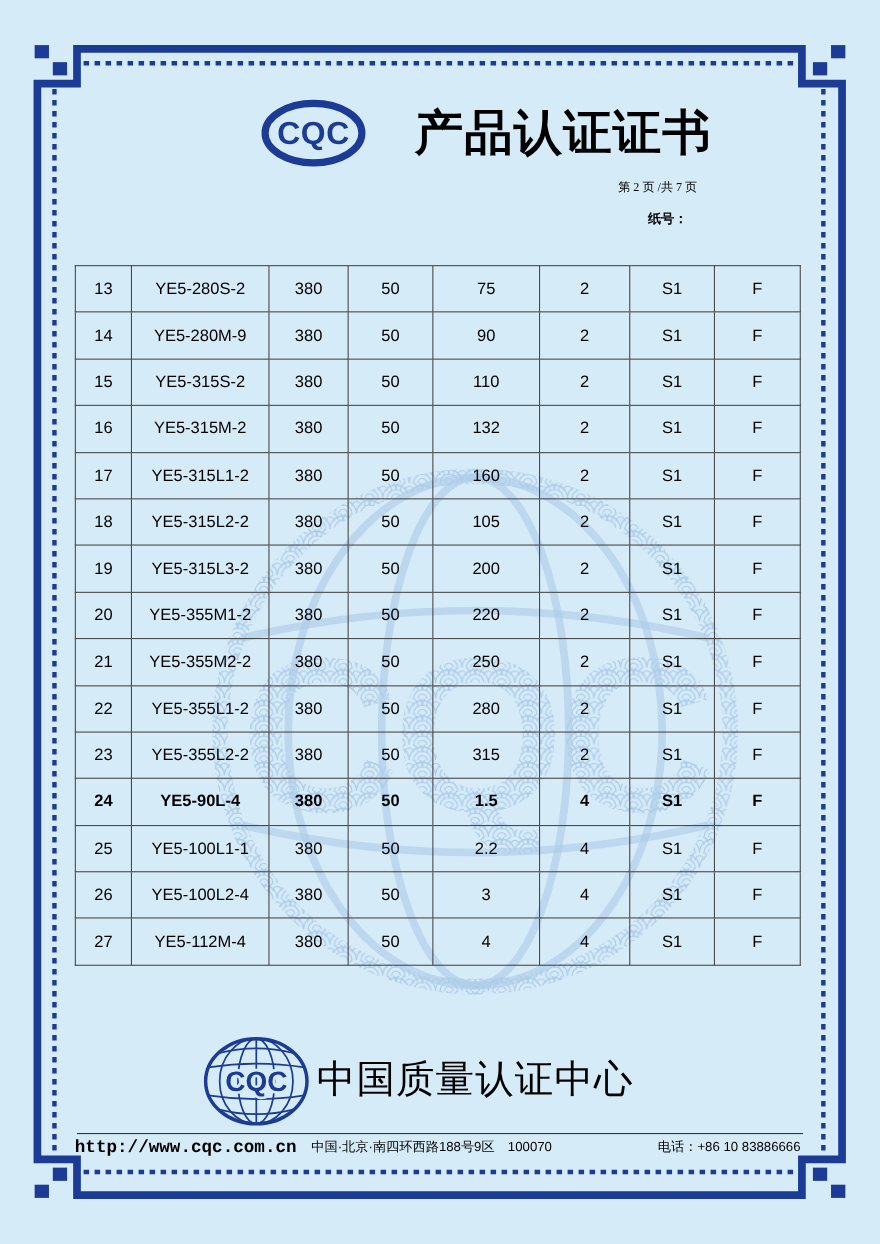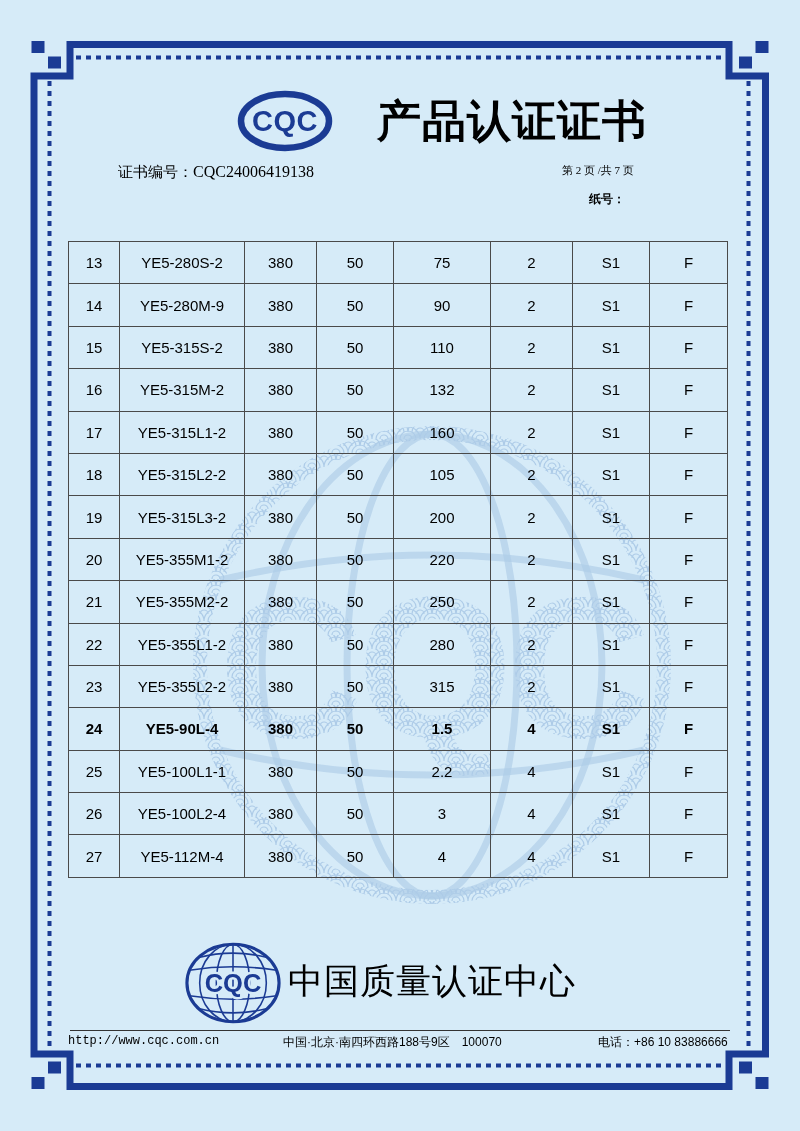--- a/index.html
+++ b/index.html
@@ -44,21 +44,21 @@
   
   .org-logo{position:absolute;left:184px;top:941px;width:98px;height:84px;}
   .globe-line{fill:none;stroke:var(--accent);stroke-width:1.6;}
   .globe-ring{fill:none;stroke:var(--accent);stroke-width:3.2;}
   .globe-text{fill:var(--accent);font-weight:bold;font-size:26px;text-anchor:middle;
     font-family:"Liberation Sans",sans-serif;stroke:var(--bg);stroke-width:5;paint-order:stroke;}
   .org-name{position:absolute;left:288px;top:958px;font-size:35px;letter-spacing:1px;white-space:nowrap;}
   
   .footer-rule{position:absolute;left:70px;top:1030px;width:660px;height:1px;background:var(--footerRule);}
   .footer-web{position:absolute;left:68px;top:1034px;font-family:"Liberation Mono",monospace;
-    font-size:12px;font-weight:normal;white-space:nowrap;text-align:right;}
+    font-size:16px;font-weight:bold;white-space:nowrap;text-align:right;}
   .footer-addr{position:absolute;left:283px;top:1034px;font-size:12px;white-space:nowrap;}
   .footer-phone{position:absolute;left:598px;top:1034px;font-size:12px;white-space:nowrap;}
 </style>
 </head>
 <body>
 
 <div class="page">
 
   <svg class="border-svg" viewBox="0 0 800 1131">
     <path class="b-solid" d="M70 44.5 H729 V76 H765.5 V1054 H729 V1086.5 H70 V1054 H34 V76 H70 Z"></path>
@@ -75,21 +75,20 @@
     <rect class="b-sq" x="739" y="1061.5" width="13" height="12"></rect>
     <rect class="b-sq" x="755.5" y="1077" width="13" height="12"></rect>
   </svg>
 
   <svg class="top-logo" viewBox="0 0 98 62">
     <ellipse class="logo-ring" cx="49" cy="31" rx="44" ry="27"></ellipse>
     <text class="logo-text" x="49" y="41">CQC</text>
   </svg>
   <div class="page-title">产品认证证书</div>
 
-  <div class="cert-line"><span class="cert-label">证书编号：</span><span>CQC24006419138</span></div>
   <div class="page-info">第 2 页 /共 7 页</div>
   <div class="paper-label">纸号：</div>
 
   <svg class="watermark" viewBox="0 0 480 480">
     <defs>
       <pattern id="sg" width="24" height="14" patternUnits="userSpaceOnUse">
         <g class="wm-line">
           <path d="M-12 14a12 12 0 0 1 24 0 M12 14a12 12 0 0 1 24 0"></path>
           <path d="M-8 14a8 8 0 0 1 16 0 M16 14a8 8 0 0 1 16 0"></path>
           <path d="M-4 14a4 4 0 0 1 8 0 M20 14a4 4 0 0 1 8 0"></path>

